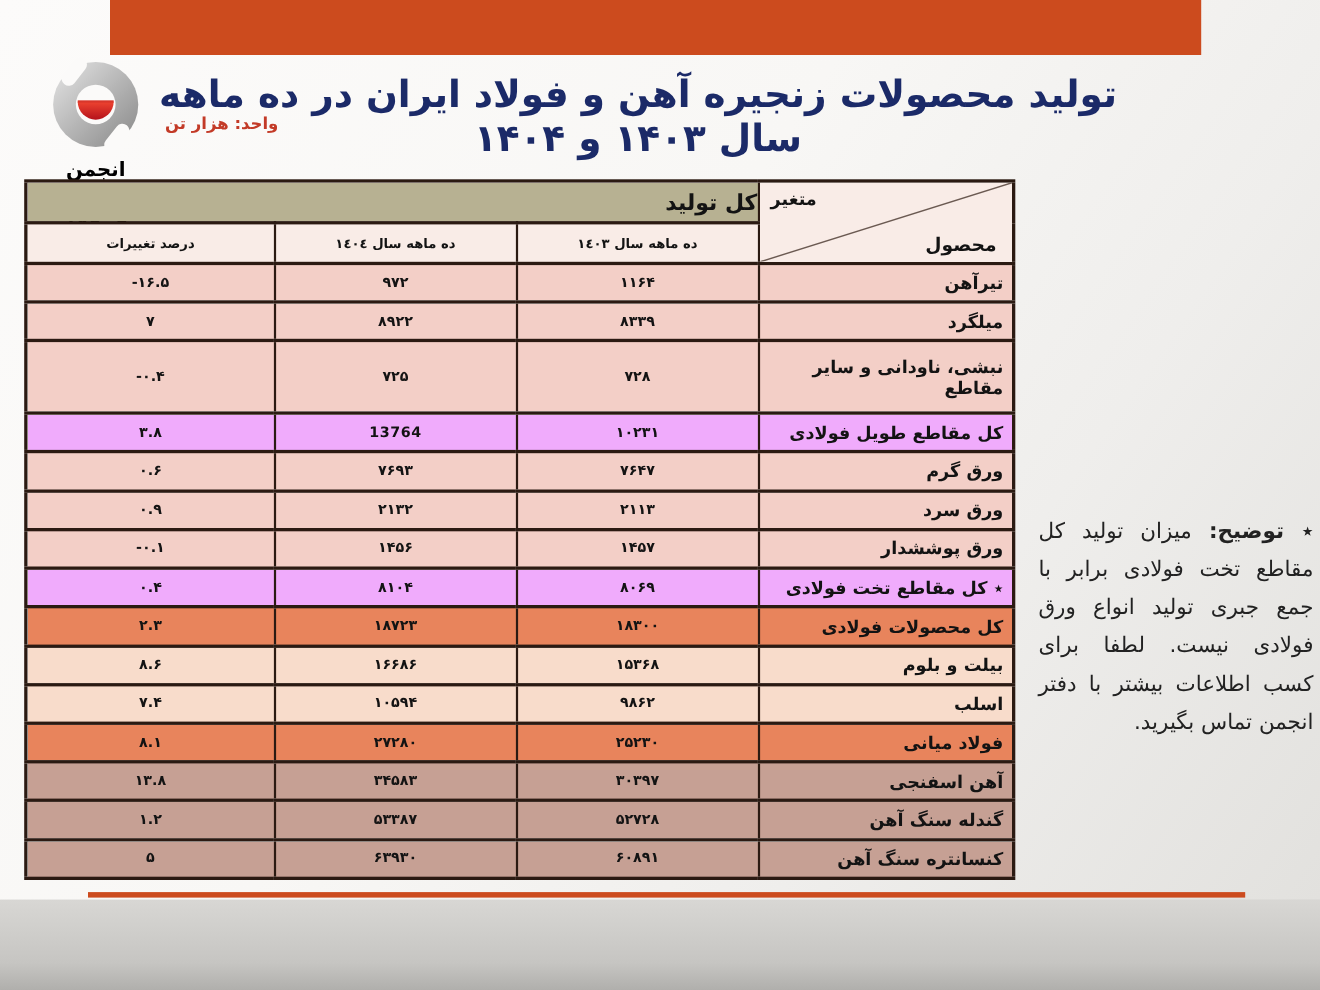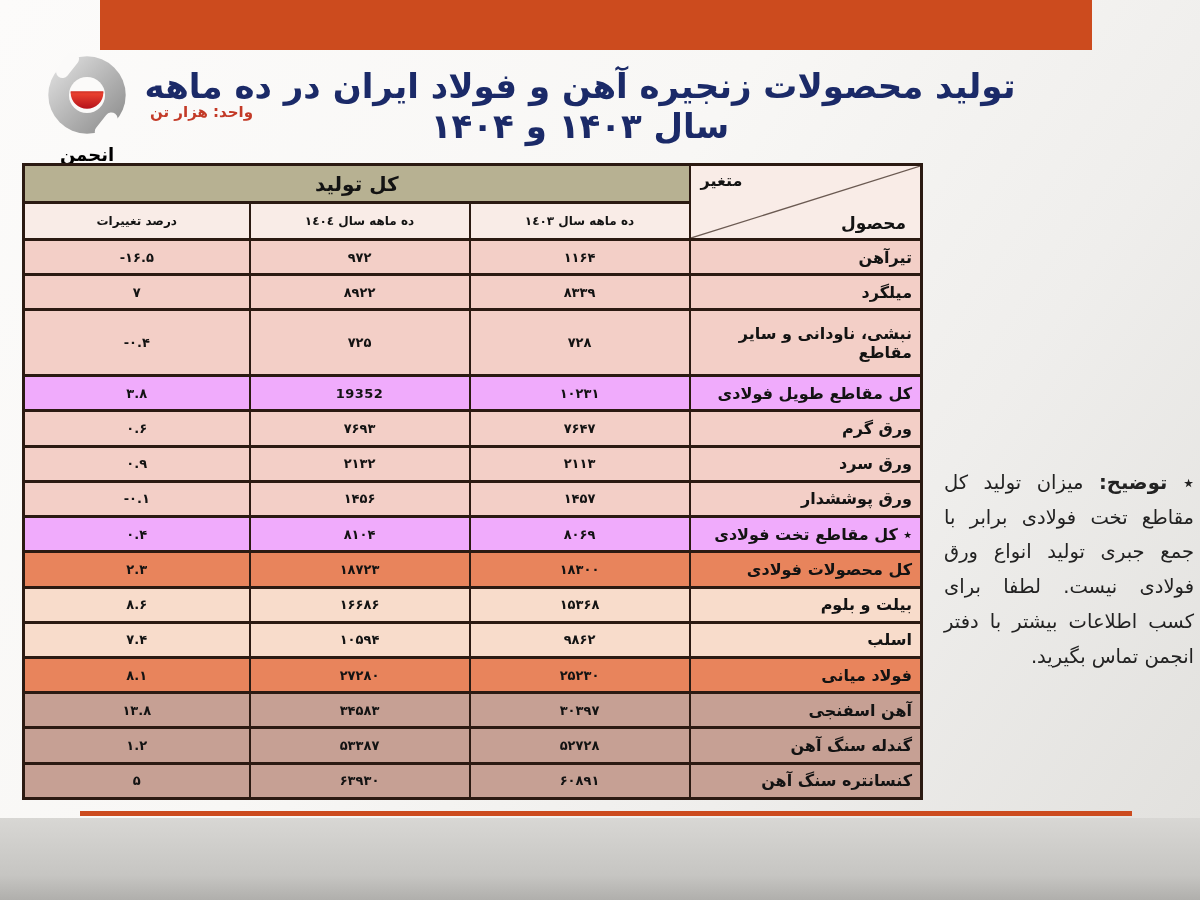--- a/index.html
+++ b/index.html
@@ -44,21 +44,21 @@
   .tbl-wrap { position:absolute; left:22px; top:163px; }
   table.data {
     border-collapse:collapse; table-layout:fixed; direction:rtl;
     width:898px; height:637px;
     border:3px solid #2b1a12;
   }
   table.data td {
     border:2px solid #2b1a12; border-top-width:3px; border-bottom-width:3px;
     font-weight:bold; color:#131313; overflow:hidden;
   }
-  td.group { background:#b7b192; text-align:center; font-size:20px; height:38px; }
+  td.group { background:#b7b192; font-size:20px; height:38px; }
   td.subhead { background:#f9ece7; text-align:center; font-size:12px; height:37px; }
   td.corner { background:#f9ece7; position:relative; }
   .corner-top   { position:absolute; top:5px;  left:10px;  font-size:16px; font-weight:bold; }
   .corner-bottom{ position:absolute; bottom:5px; right:14px; font-size:17px; font-weight:bold;margin-left:20px; }
   svg.diag { position:absolute; left:0; top:0; width:100%; height:100%; }
   td.product { text-align:right; padding-right:8px; font-size:16px; }
   td.num { direction:ltr; text-align:center; font-size:13px; letter-spacing:.5px; }
   tr.pink   td { background:#f3cfc7; }
   tr.gray   td { background:#f0abfc; }
   tr.orange td { background:#e8845c; }
@@ -149,21 +149,21 @@
       </tr>
       <tr class="pink">
         <td class="product">نبشی، ناودانی و سایر مقاطع</td>
         <td class="num">۷۲۸</td>
         <td class="num">۷۲۵</td>
         <td class="num">-۰.۴</td>
       </tr>
       <tr class="gray">
         <td class="product">کل مقاطع طویل فولادی</td>
         <td class="num">۱۰۲۳۱</td>
-        <td class="num">19352</td>
+        <td class="num">13764</td>
         <td class="num">۳.۸</td>
       </tr>
       <tr class="pink">
         <td class="product">ورق گرم</td>
         <td class="num">۷۶۴۷</td>
         <td class="num">۷۶۹۳</td>
         <td class="num">۰.۶</td>
       </tr>
       <tr class="pink">
         <td class="product">ورق سرد</td>

